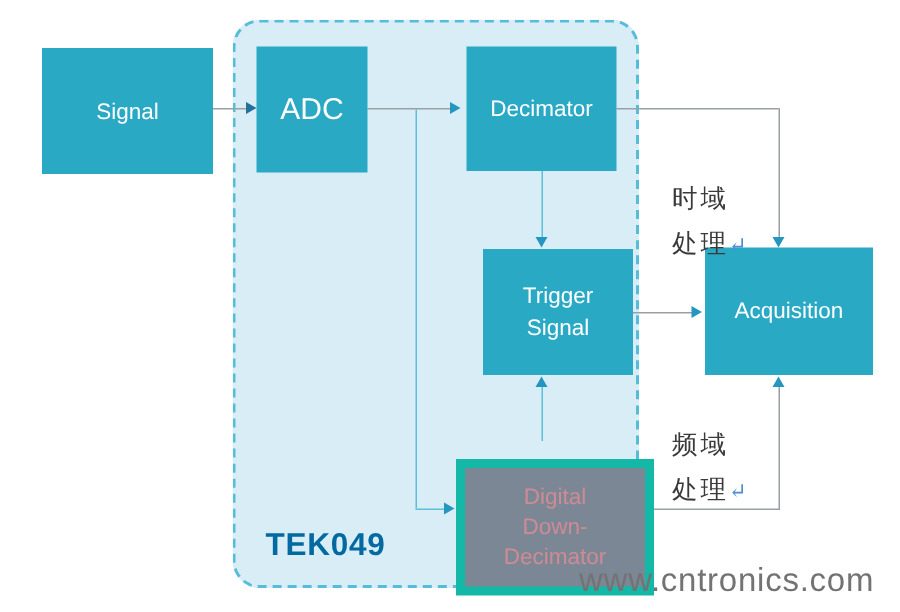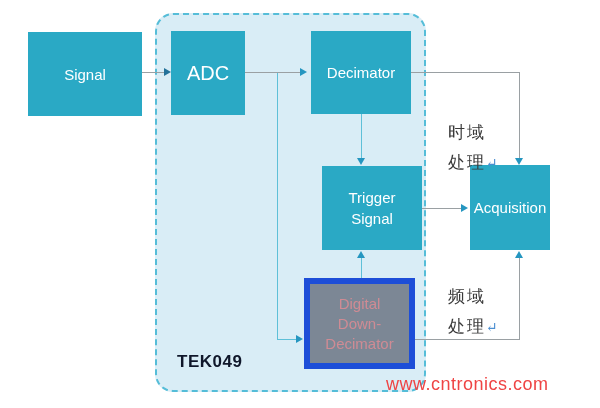--- a/index.html
+++ b/index.html
@@ -19,51 +19,51 @@
     position: absolute;
     left: 155px; top: 13px;
     width: 271px; height: 379px;
     background: #d9edf6;
     border: 2px dashed #55bdd8;
     border-radius: 18px;
   }
   .container-label {
     position: absolute;
     left: 177px; top: 352px;
-    font-size: 17px;
+    font-size: 21px;
     font-weight: bold;
     letter-spacing: 0.5px;
-    color: #0f172a;
+    color: #0369a1;
   }
 
   
   .block {
     position: absolute;
     background: #2aa9c5;
     color: #ffffff;
     display: flex;
     flex-direction: column;
     align-items: center;
     justify-content: center;
     text-align: center;
     font-size: 15px;
     line-height: 21px;
   }
   .blk-signal     { left: 28px;  top: 32px;  width: 114px; height: 84px; }
   .blk-adc        { left: 171px; top: 31px;  width: 74px;  height: 84px; font-size: 20px; }
   .blk-decimator  { left: 311px; top: 31px;  width: 100px; height: 83px; }
   .blk-trigger    { left: 322px; top: 166px; width: 100px; height: 84px; }
-  .blk-acq        { left: 470px; top: 165px; width: 80px; height: 85px; justify-content: center; }
+  .blk-acq        { left: 470px; top: 165px; width: 112px; height: 85px; justify-content: center; }
 
   
   .blk-ddc-outer {
     position: absolute;
-    left: 304px; top: 278px;
-    width: 111px; height: 91px;
-    background: #1d4ed8;
+    left: 304px; top: 306px;
+    width: 132px; height: 91px;
+    background: #14b8a6;
     padding: 6px;
   }
   .blk-ddc-inner {
     width: 100%; height: 100%;
     background: #7c8795;
     color: #cf8b94;
     display: flex;
     flex-direction: column;
     align-items: center;
     justify-content: center;
@@ -117,22 +117,22 @@
     letter-spacing: 2px;
   }
   .ann-time { left: 448px; top: 80px; margin-top: 38px; }
   .ann-freq { left: 448px; top: 282px; }
   .return-mark { color: #4d8fd1; font-size: 14px; letter-spacing: 0; }
 
   
   .watermark {
     position: absolute;
     left: 386px; top: 374px;
-    font-size: 18px;
-    color: #ef4444;
+    font-size: 22px;
+    color: #737373;
     letter-spacing: 0.5px;
   }
 </style>
 </head>
 <body>
 
 <div class="canvas">
 
   <div class="container-region"></div>
 

